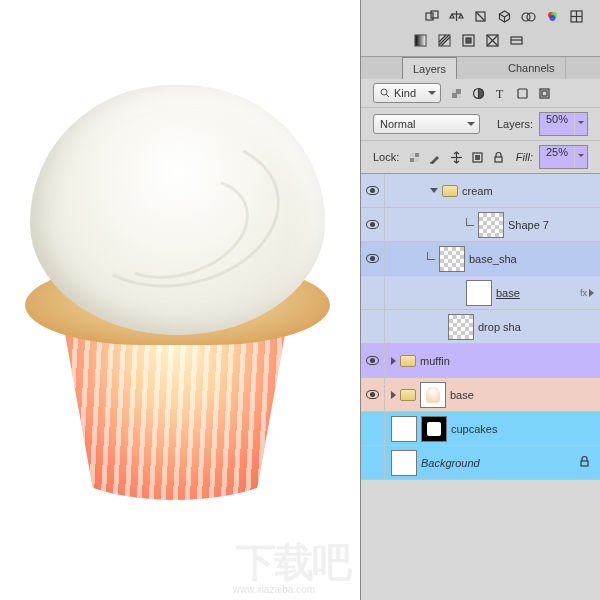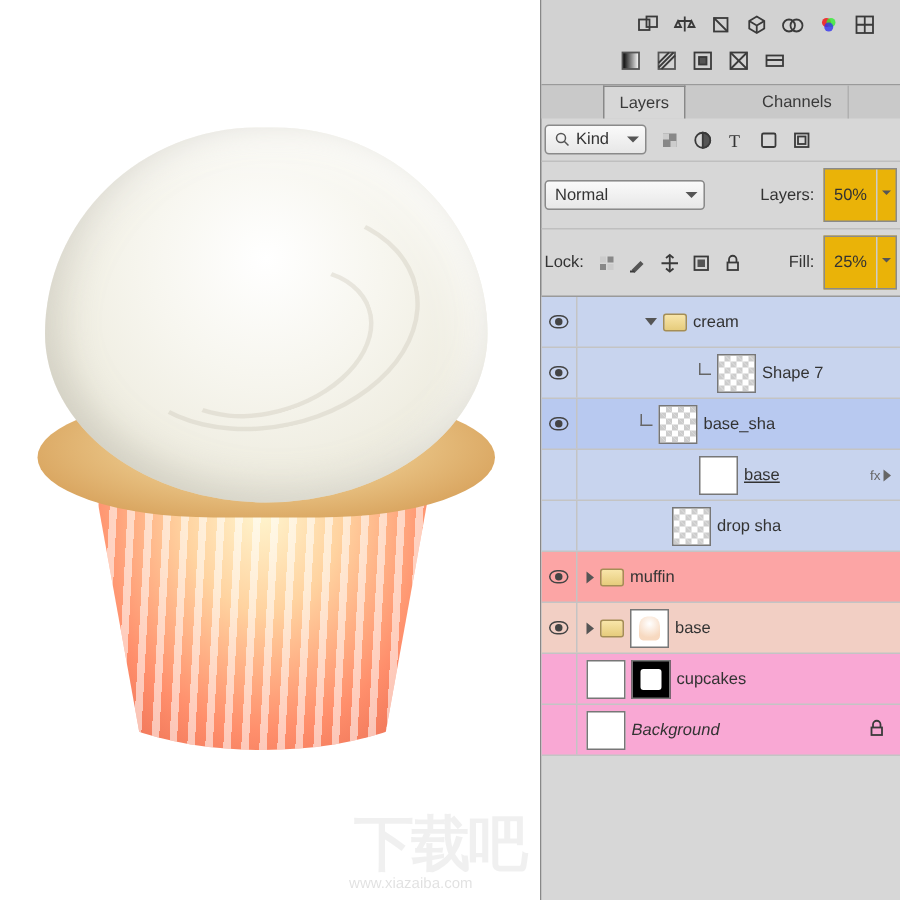--- a/index.html
+++ b/index.html
@@ -10,38 +10,38 @@
   .panel{width:240px; background:#d7d7d7; border-left:1px solid #888; display:flex; flex-direction:column;}
   
   .tool-rows{background:#d2d2d2; border-bottom:1px solid #9a9a9a; padding:4px 2px;}
   .tool-row{display:flex; gap:6px; padding:3px 10px 3px 60px; align-items:center;}
   .tool-row.row2{padding-left:48px;}
   .tool-icon{width:18px;height:18px; display:flex; align-items:center; justify-content:center;}
   
   .tabs{display:flex; background:#c9c9c9;}
   .tab{padding:5px 10px 4px; font-size:11px; color:#3a3a3a; border-right:1px solid #b0b0b0; cursor:default;margin-left:41px;}
   .tab.active{background:#d7d7d7; border-top:1px solid #888; border-right:1px solid #888; border-left:1px solid #888;}
-  .row{display:flex; align-items:center; gap:6px; padding:4px 2px;}
+  .row{display:flex; align-items:center; gap:6px; padding:4px 12px;}
   .row + .row{border-top:1px solid #bfbfbf;}
   .select{height:20px; border:1px solid #8a8a8a; background:linear-gradient(#fafafa,#e7e7e7); border-radius:3px; padding:2px 14px 2px 6px; display:flex; align-items:center; gap:4px; position:relative; font-size:11px;}
   .select:after{content:''; position:absolute; right:4px; top:7px; border:4px solid transparent; border-top-color:#555;}
-  .num-box{display:flex; align-items:center; border:1px solid #8a8a8a; height:36px; background:#eab308;}
+  .num-box{display:flex; align-items:flex-start; border:1px solid #8a8a8a; height:24px; background:#c4b5fd;}
   .num-box span{padding:0 6px;}
   .num-box .dd{width:12px;height:100%;border-left:1px solid #ccc; display:flex; align-items:center; justify-content:center;}
   .num-box .dd:after{content:'';border:3px solid transparent; border-top-color:#555;}
   .mini-icon{width:18px;height:18px; display:flex;align-items:center;justify-content:center;}
   .lbl{font-size:11px; color:#333;}
   
   .layer-list{flex:1; overflow:auto; border-top:1px solid #9a9a9a; background:#d7d7d7;}
   .layer{display:flex; align-items:center; height:34px; border-bottom:1px solid #c4c4c4; background:#e5e5e5;}
   .layer.blue{background:#c8d4ee;gap:39px;}
   .layer.blue2{background:#b8c9f0;}
-  .layer.green{background:#fca5a5;}
+  .layer.green{background:#c4b5fd;}
   .layer.red{background:#f2cfc4;}
-  .layer.gray{background:#f9a8d4;}
+  .layer.gray{background:#7dd3fc;}
   .layer.sel{background:#b8c9f0;}
   .vis{width:24px;height:100%;display:flex;align-items:center;justify-content:center; border-right:1px solid #c4c4c4;}
   .eye{width:13px;height:9px;border:1px solid #444;border-radius:50%/60%;position:relative;}
   .eye:after{content:'';position:absolute;top:1px;left:3px;width:5px;height:5px;background:#444;border-radius:50%;}
   .name-area{flex:1; display:flex; align-items:center; gap:4px; padding:0 6px;}
   .indent{width:14px;flex:0 0 auto;}
   .arrow{width:0;height:0;display:inline-block;}
   .arrow.right{border-top:4px solid transparent;border-bottom:4px solid transparent;border-left:5px solid #555;}
   .arrow.down{border-left:4px solid transparent;border-right:4px solid transparent;border-top:5px solid #555;}
   .folder{width:16px;height:12px;border:1px solid #a58e55;background:linear-gradient(#f8e5a9,#e6cc7c);border-radius:2px;}
@@ -282,21 +282,21 @@
               <rect x="5" y="5" width="5" height="5" fill="#555" stroke="none"></rect>
             </svg>
           </div>
           <div class="mini-icon">
             <svg width="15" height="15" viewBox="0 0 15 15" fill="none" stroke="#3a3a3a" stroke-width="1.2">
               <rect x="4" y="7" width="7" height="5"></rect>
               <path d="M5 7V5a2.5 2.5 0 015 0v2"></path>
             </svg>
           </div>
         </div>
-      <span class="lbl" style="margin-left:auto;">Fill:</span>
+      <span class="lbl" style="margin-left:auto;font-style:italic;">Fill:</span>
       <div class="num-box">
           <span>25%</span>
           <span class="dd"></span>
         </div>
     </div>
 
     <div class="layer-list" id="layerlist">
         <div class="layer blue">
           <div class="vis">
             <div class="eye"></div>

